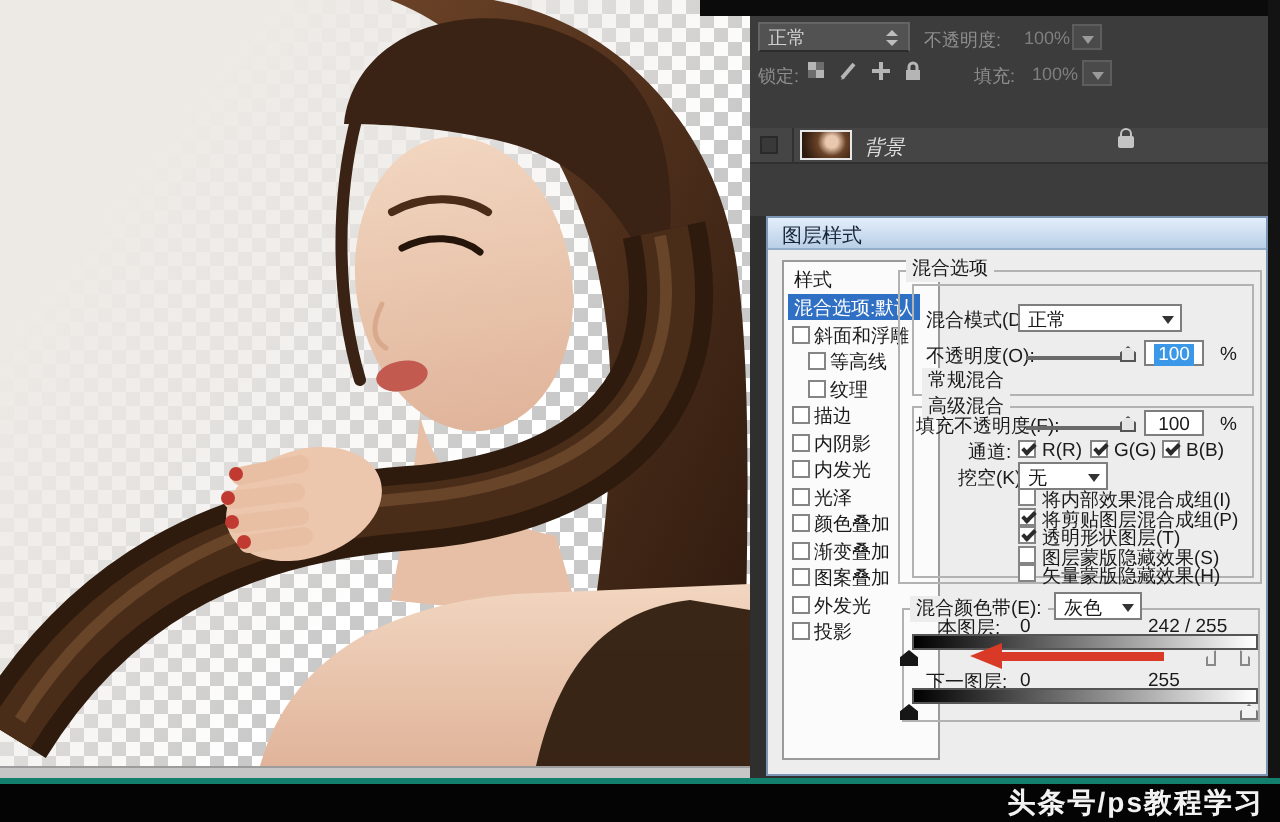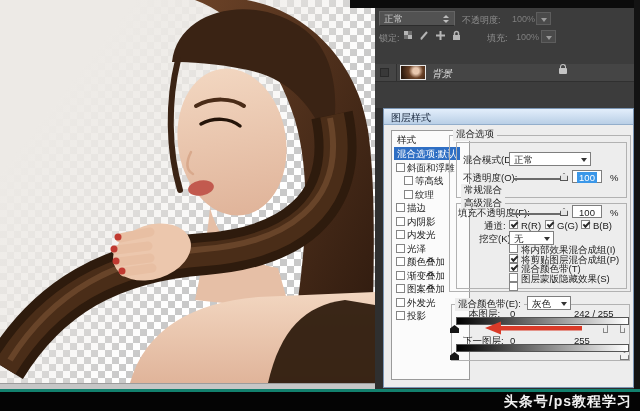--- a/index.html
+++ b/index.html
@@ -269,24 +269,25 @@
     <span class="glab" style="left:95px;top:124px;">挖空(K):</span>
     <div class="ddown" style="left:125px;top:122px;width:45px;">
       <span>无</span><i class="arr"></i>
     </div>
 
     <span class="xcb" style="left:125px;top:135px;"></span>
     <span class="glab" style="left:137px;top:135px;">将内部效果混合成组(I)</span>
     <span class="xcb on" style="left:125px;top:144.5px;"></span>
     <span class="glab" style="left:137px;top:144.5px;">将剪贴图层混合成组(P)</span>
     <span class="xcb on" style="left:125px;top:154px;"></span>
-    <span class="glab" style="left:137px;top:154px;">混合颜色带(T)</span>
+    <span class="glab" style="left:137px;top:154px;">透明形状图层(T)</span>
     <span class="xcb" style="left:125px;top:163.5px;"></span>
     <span class="glab" style="left:137px;top:163.5px;">图层蒙版隐藏效果(S)</span>
     <span class="xcb" style="left:125px;top:173px;"></span>
+    <span class="glab" style="left:137px;top:173px;">矢量蒙版隐藏效果(H)</span>
 
     <div class="gbox" style="left:67px;top:195px;width:179px;height:57px;"></div>
     <span class="gleg" style="left:71px;top:189px;">混合颜色带(E):</span>
     <div class="ddown" style="left:143px;top:187px;width:44px;">
       <span>灰色</span><i class="arr"></i>
     </div>
 
     <span class="glab" style="left:85px;top:199px;">本图层:</span>
     <span class="glab" style="left:126px;top:199px;">0</span>
     <span class="glab" style="left:190px;top:199px;">242 / 255</span>

